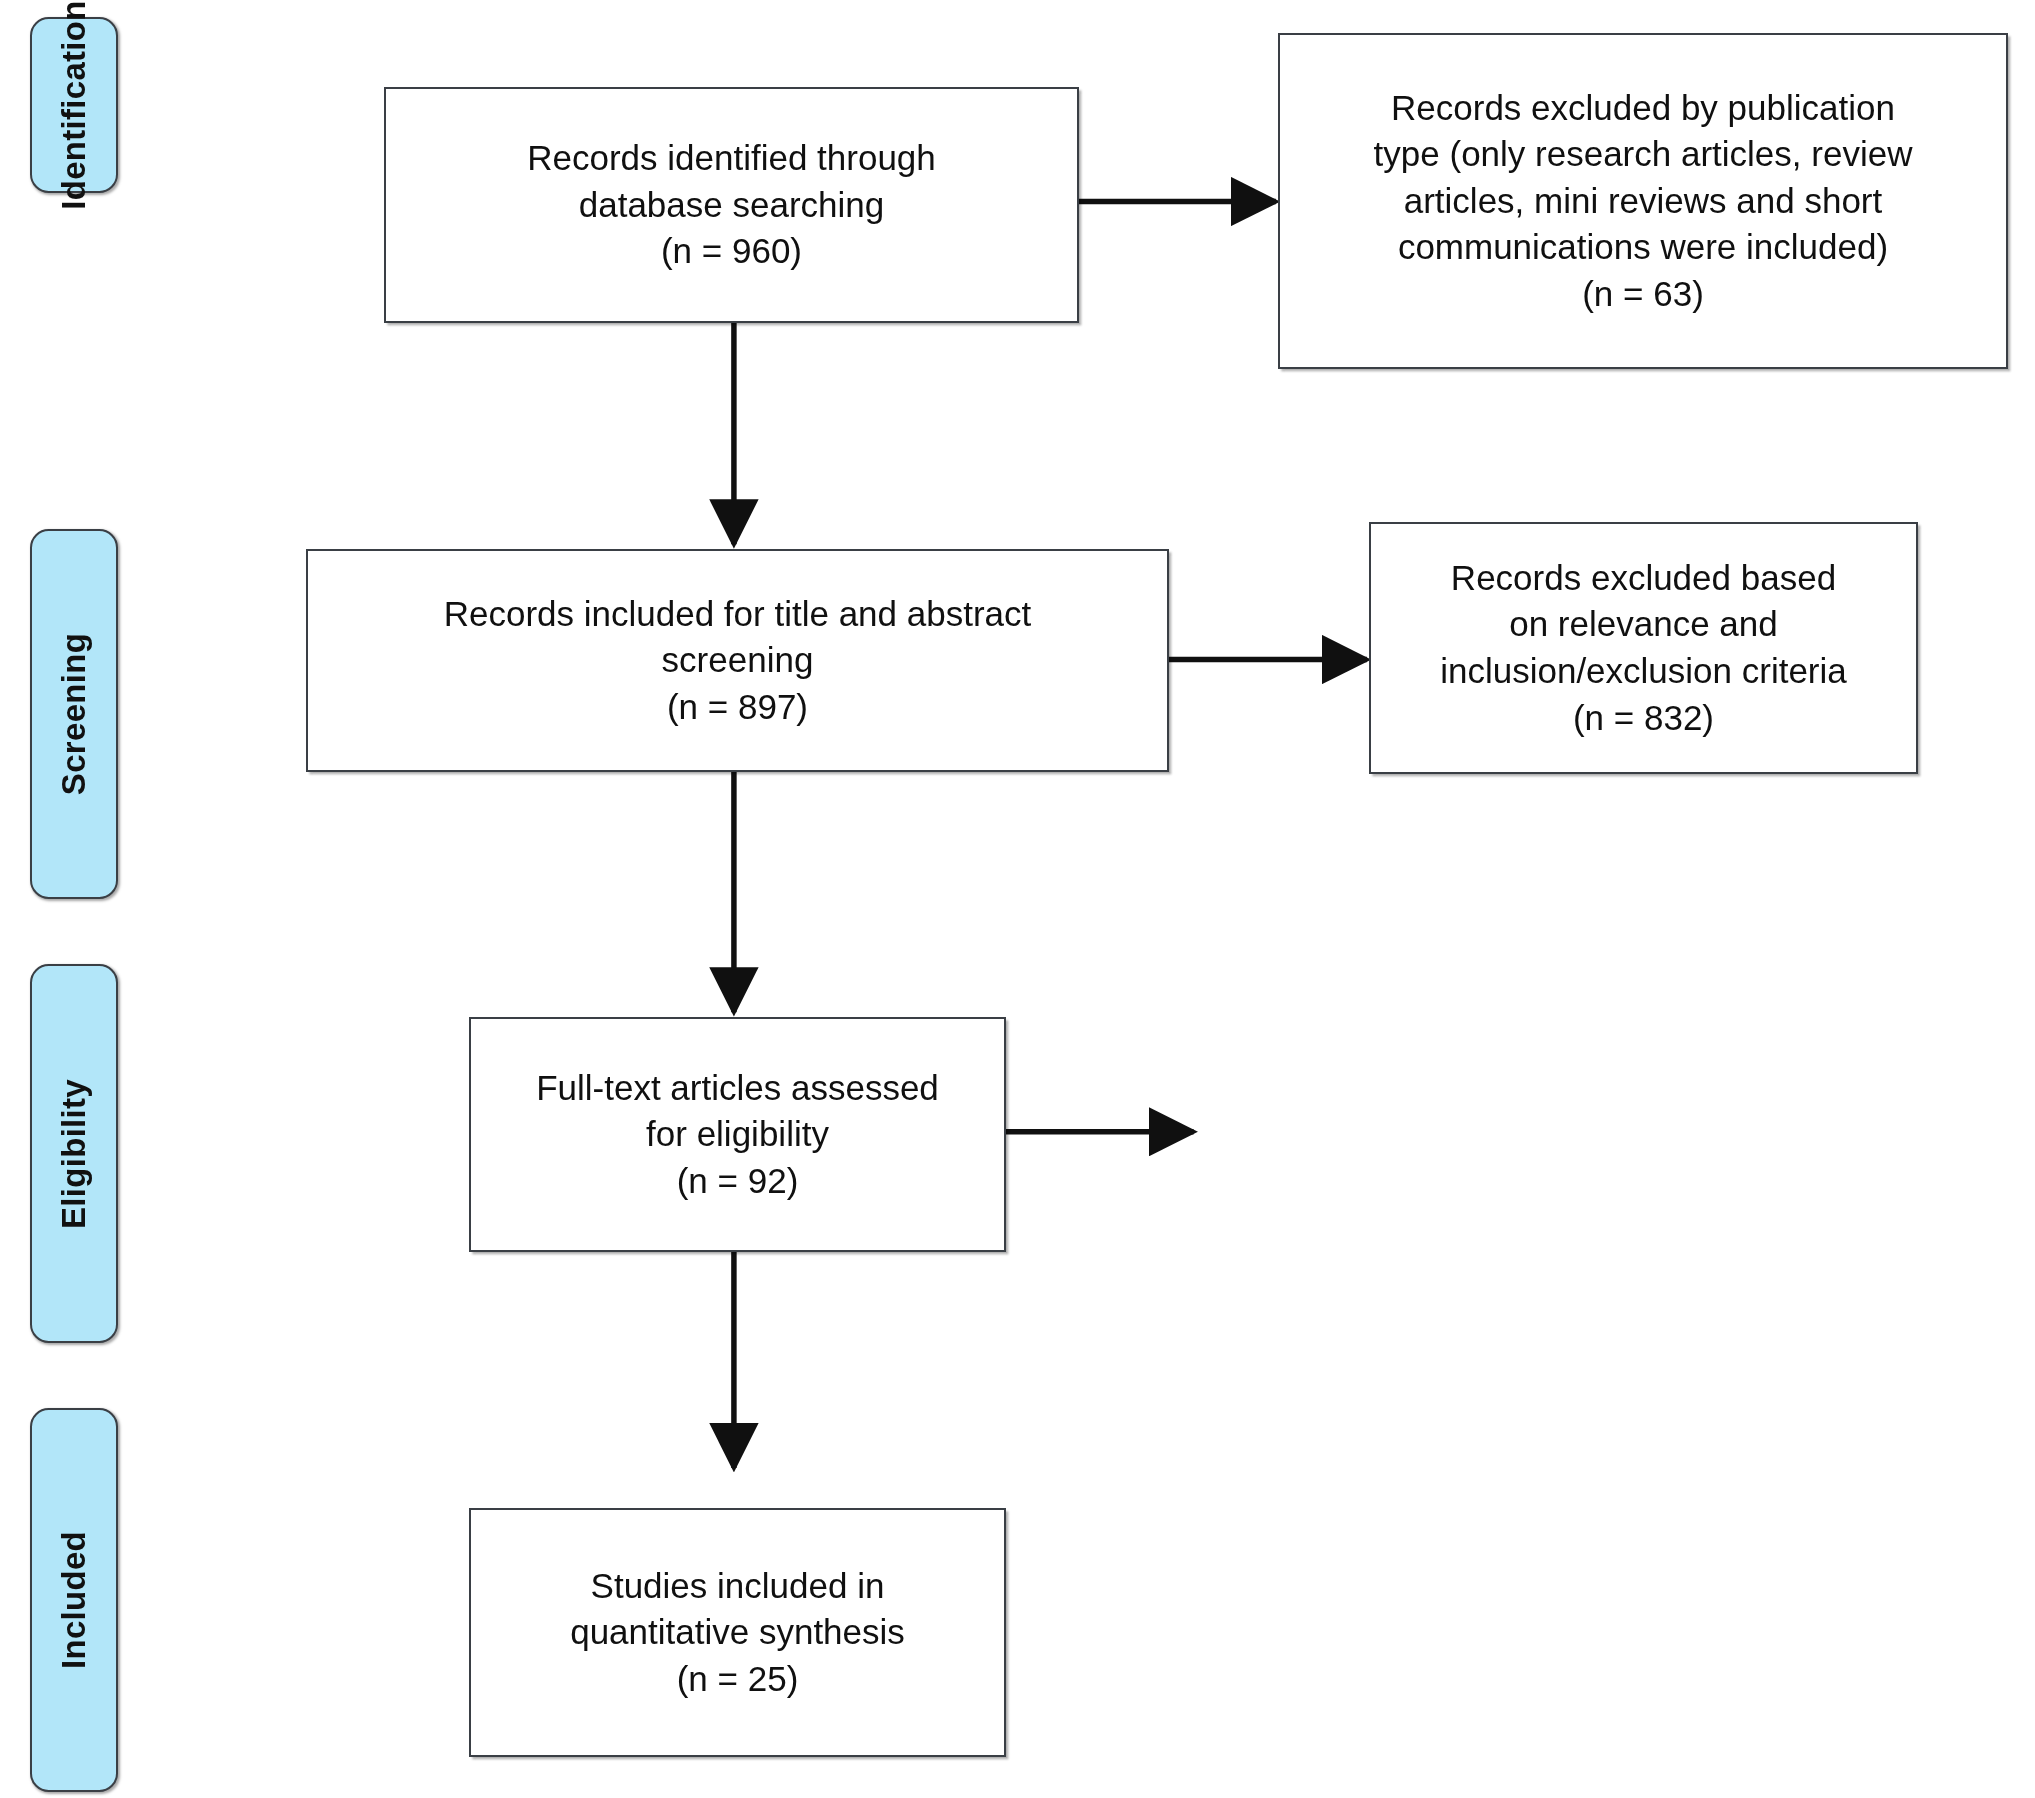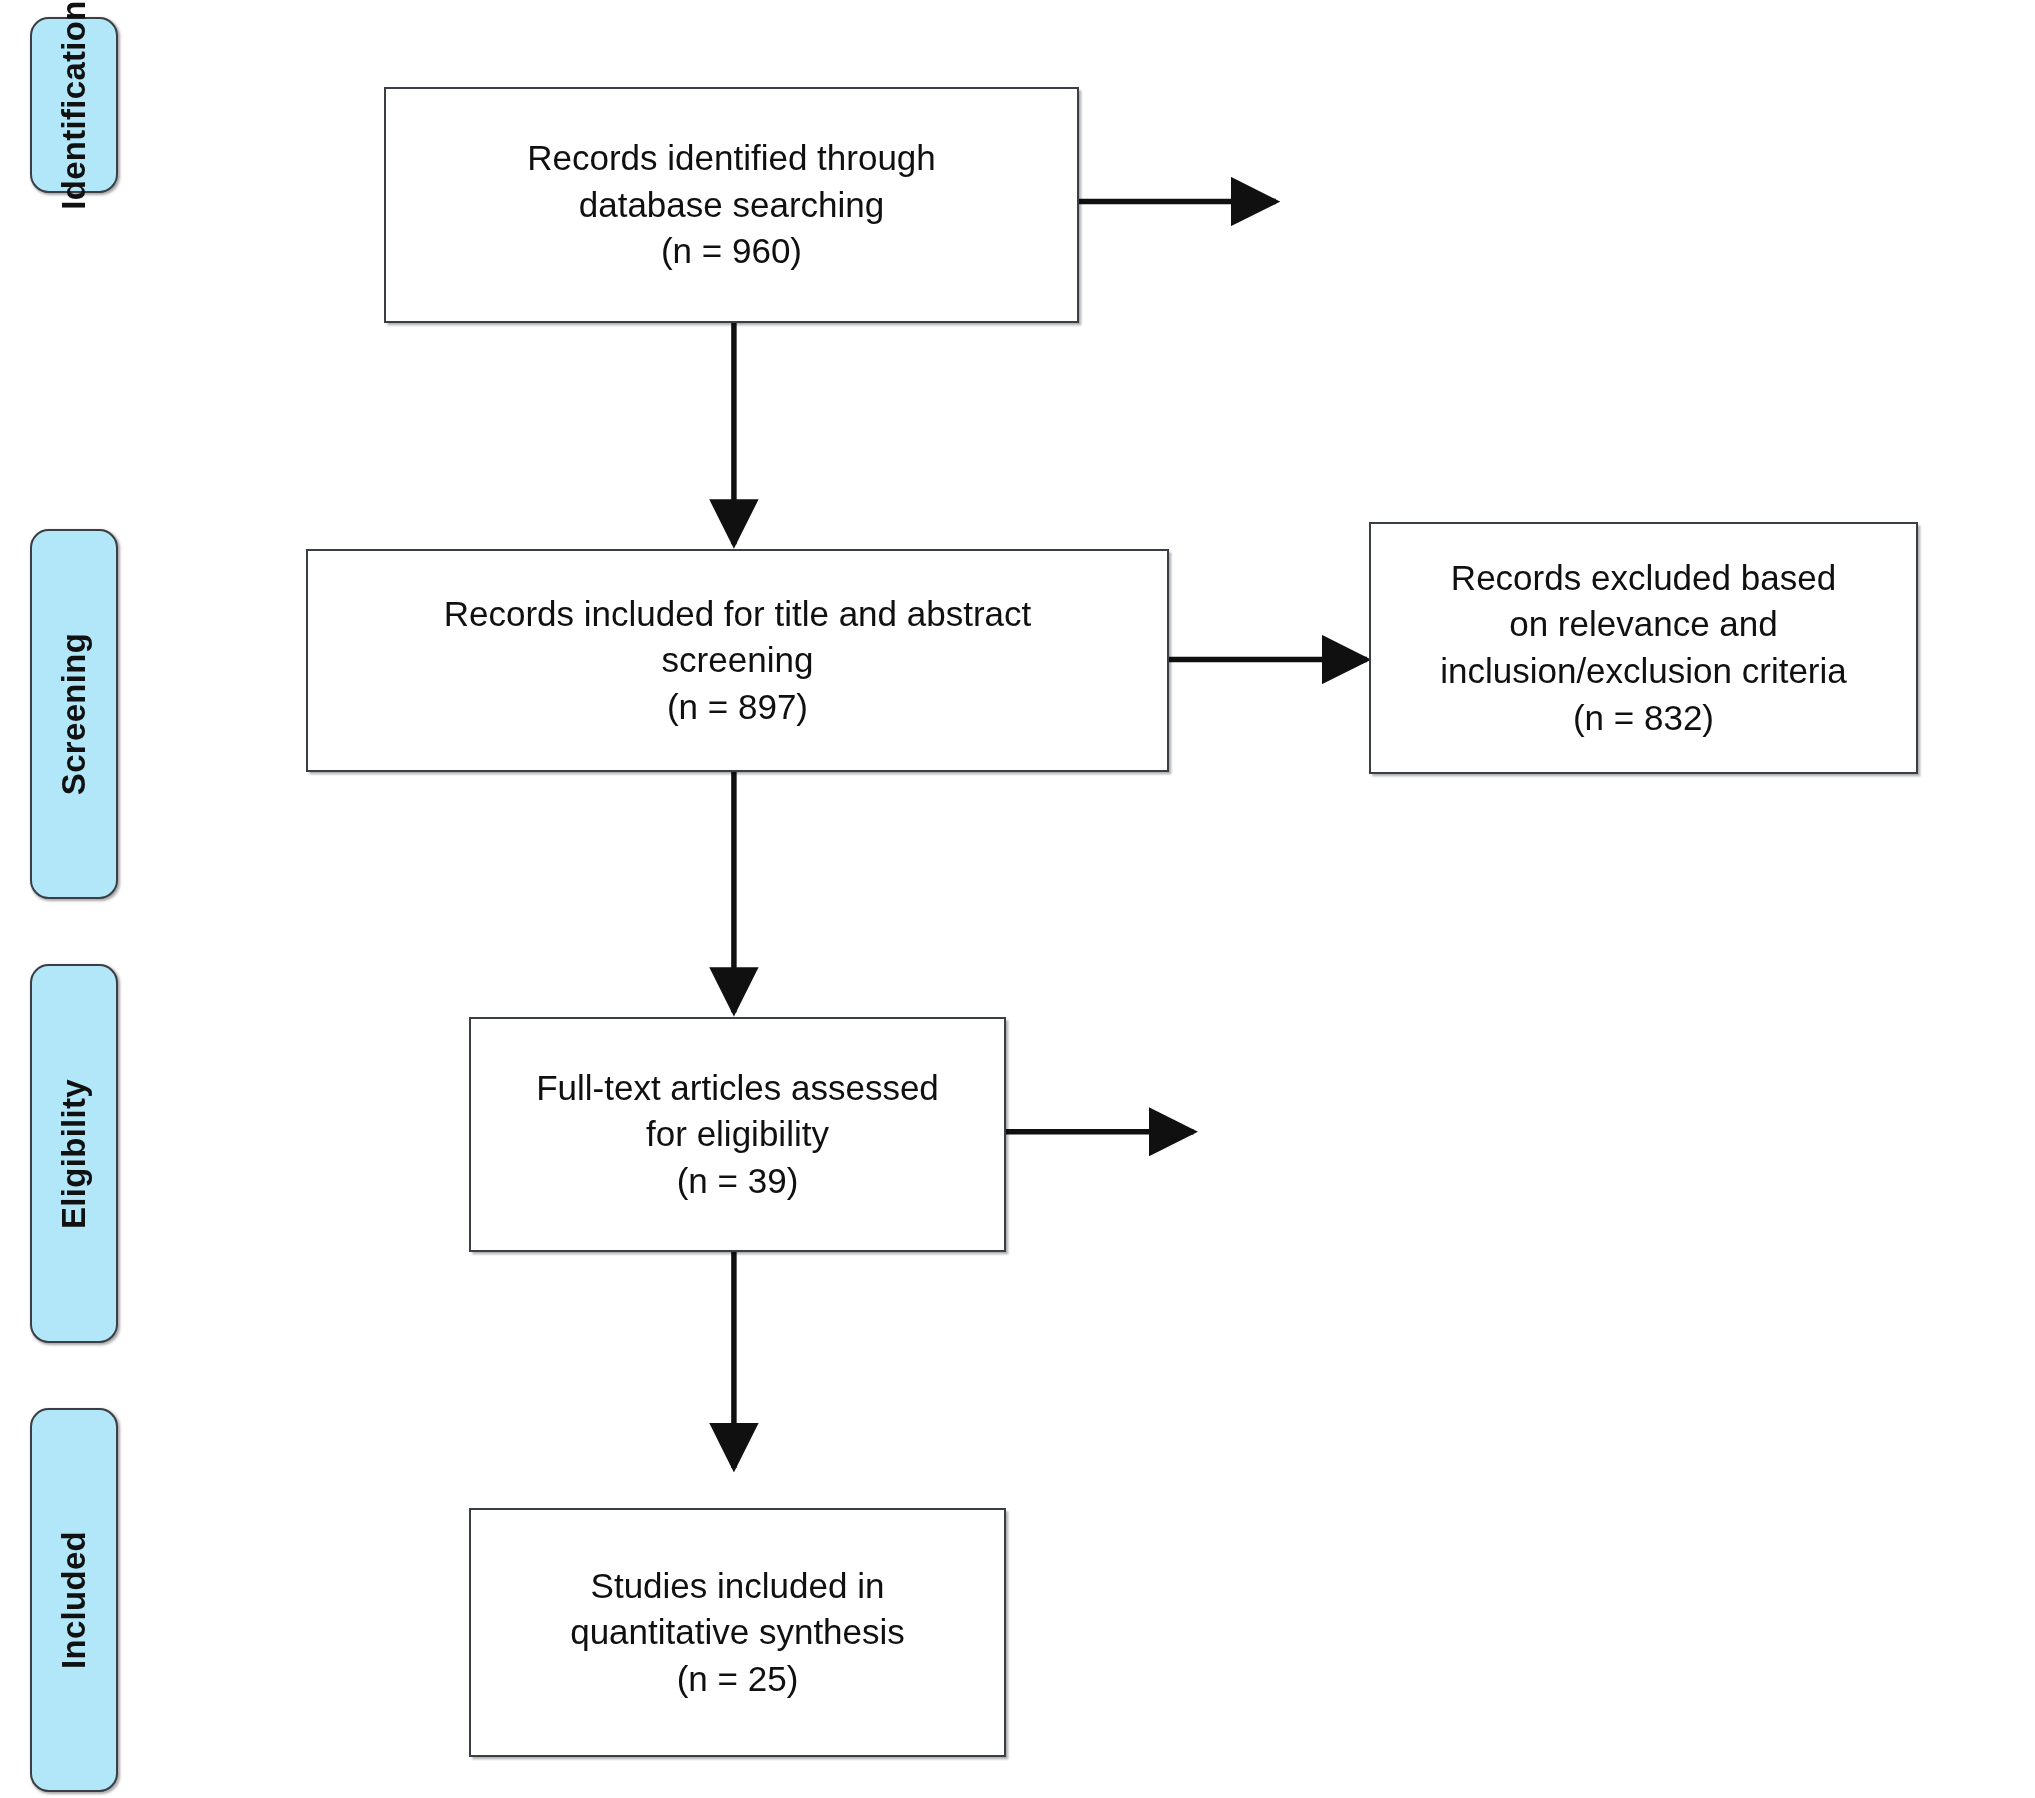--- a/index.html
+++ b/index.html
@@ -106,38 +106,45 @@
   <div class="stage-pill" style="left:30px; top:1408px; width:88px; height:384px;">
     <span class="stage-label">Included</span>
   </div>
 
   <div class="flow-box" style="left:384px; top:87px; width:695px; height:236px;">
     <span class="box-text">Records identified through
 database searching
 (n = 960)</span>
   </div>
 
+  <div class="flow-box" style="left:1278px; top:33px; width:730px; height:336px;">
+    <span class="box-text">Records excluded by publication
+type (only research articles, review
+articles, mini reviews and short
+communications were included)
+(n = 63)</span>
+  </div>
 
   <div class="flow-box" style="left:306px; top:549px; width:863px; height:223px;">
     <span class="box-text">Records included for title and abstract
 screening
 (n =  897)</span>
   </div>
 
   <div class="flow-box" style="left:1369px; top:522px; width:549px; height:252px;">
     <span class="box-text">Records excluded based
 on relevance and
 inclusion/exclusion criteria
 (n = 832)</span>
   </div>
 
   <div class="flow-box" style="left:469px; top:1017px; width:537px; height:235px;">
     <span class="box-text">Full-text articles assessed
 for eligibility
-(n = 39)</span>
+(n = 92)</span>
   </div>
 
 
   <div class="flow-box" style="left:469px; top:1508px; width:537px; height:249px;">
     <span class="box-text">Studies included in
 quantitative synthesis
 (n = 25)</span>
   </div>
 
 </div>

